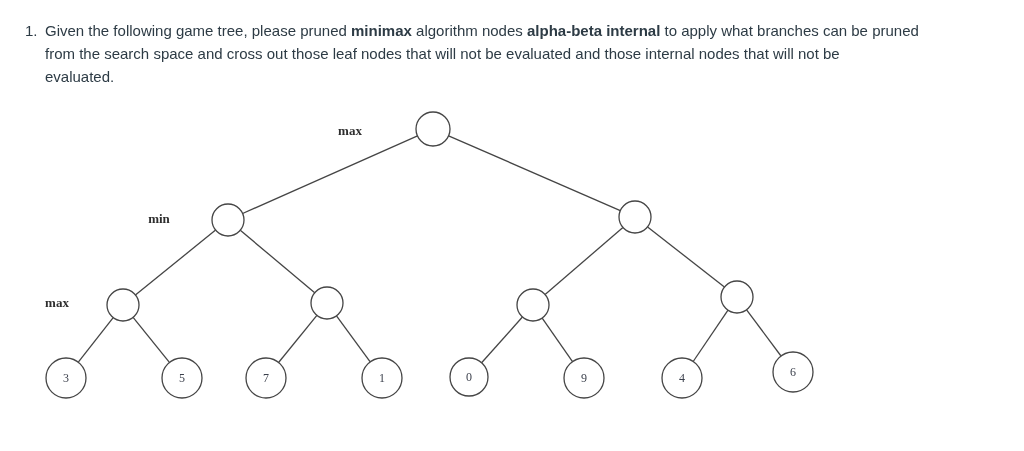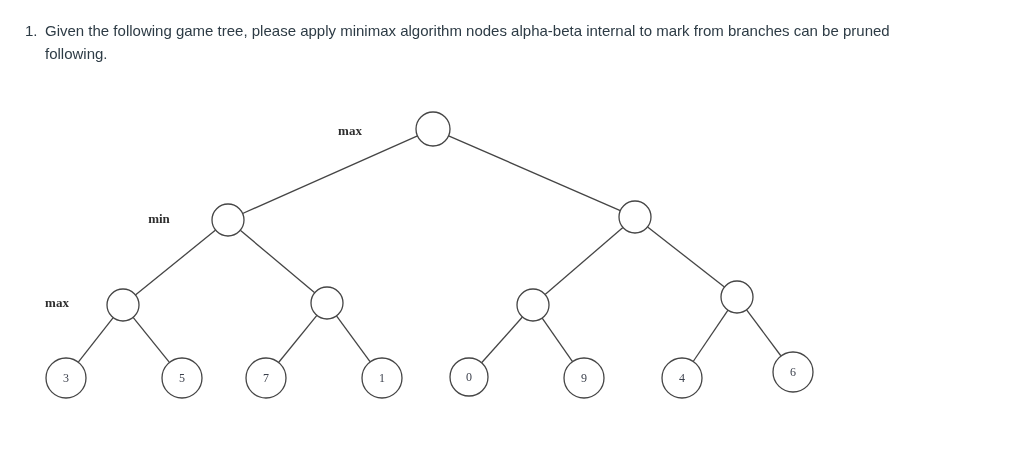--- a/index.html
+++ b/index.html
@@ -29,21 +29,21 @@
     left: 0;
     top: 0;
   }
   .question .qlines {
     margin-left: 20px;
   }
   .question .q-line {
     white-space: nowrap;
   }
   .question .seg-bold {
-    font-weight: 400;
+    font-weight: 700;
   }
   .figure-wrap {
     position: absolute;
     left: 0;
     top: 0;
     width: 1024px;
     height: 451px;
   }
   svg {
     display: block;
@@ -61,22 +61,23 @@
   }
 </style>
 </head>
 <body>
 
 <main>
 
   <section class="question">
     <span class="qnum">1.</span>
     <div class="qlines" id="question-lines">
-        <div class="q-line"><span>Given the following game tree, please apply </span><span class="seg-bold">minimax</span><span> algorithm nodes </span><span class="seg-bold">alpha-beta internal</span><span> to mark from branches can be pruned</span></div>
-        <div class="q-line"><span>following.</span></div>
+        <div class="q-line"><span>Given the following game tree, please pruned </span><span class="seg-bold">minimax</span><span> algorithm nodes </span><span class="seg-bold">alpha-beta internal</span><span> to apply what branches can be pruned</span></div>
+        <div class="q-line"><span>from the search space and cross out those leaf nodes that will not be evaluated and those internal nodes that will not be</span></div>
+        <div class="q-line"><span>evaluated.</span></div>
       </div>
   </section>
 
   <figure class="figure-wrap" style="margin:0">
     <svg id="tree-svg" width="1024" height="451" viewBox="0 0 1024 451">
         <line x1="417.5" y1="135.9" x2="242.6" y2="213.5" stroke="#454545" stroke-width="1.3"></line>
         <line x1="448.6" y1="135.8" x2="620.3" y2="210.6" stroke="#454545" stroke-width="1.3"></line>
         <line x1="215.6" y1="230.1" x2="135.4" y2="294.9" stroke="#454545" stroke-width="1.3"></line>
         <line x1="240.3" y1="230.3" x2="314.7" y2="292.7" stroke="#454545" stroke-width="1.3"></line>
         <line x1="622.9" y1="227.5" x2="545.1" y2="294.5" stroke="#454545" stroke-width="1.3"></line>

